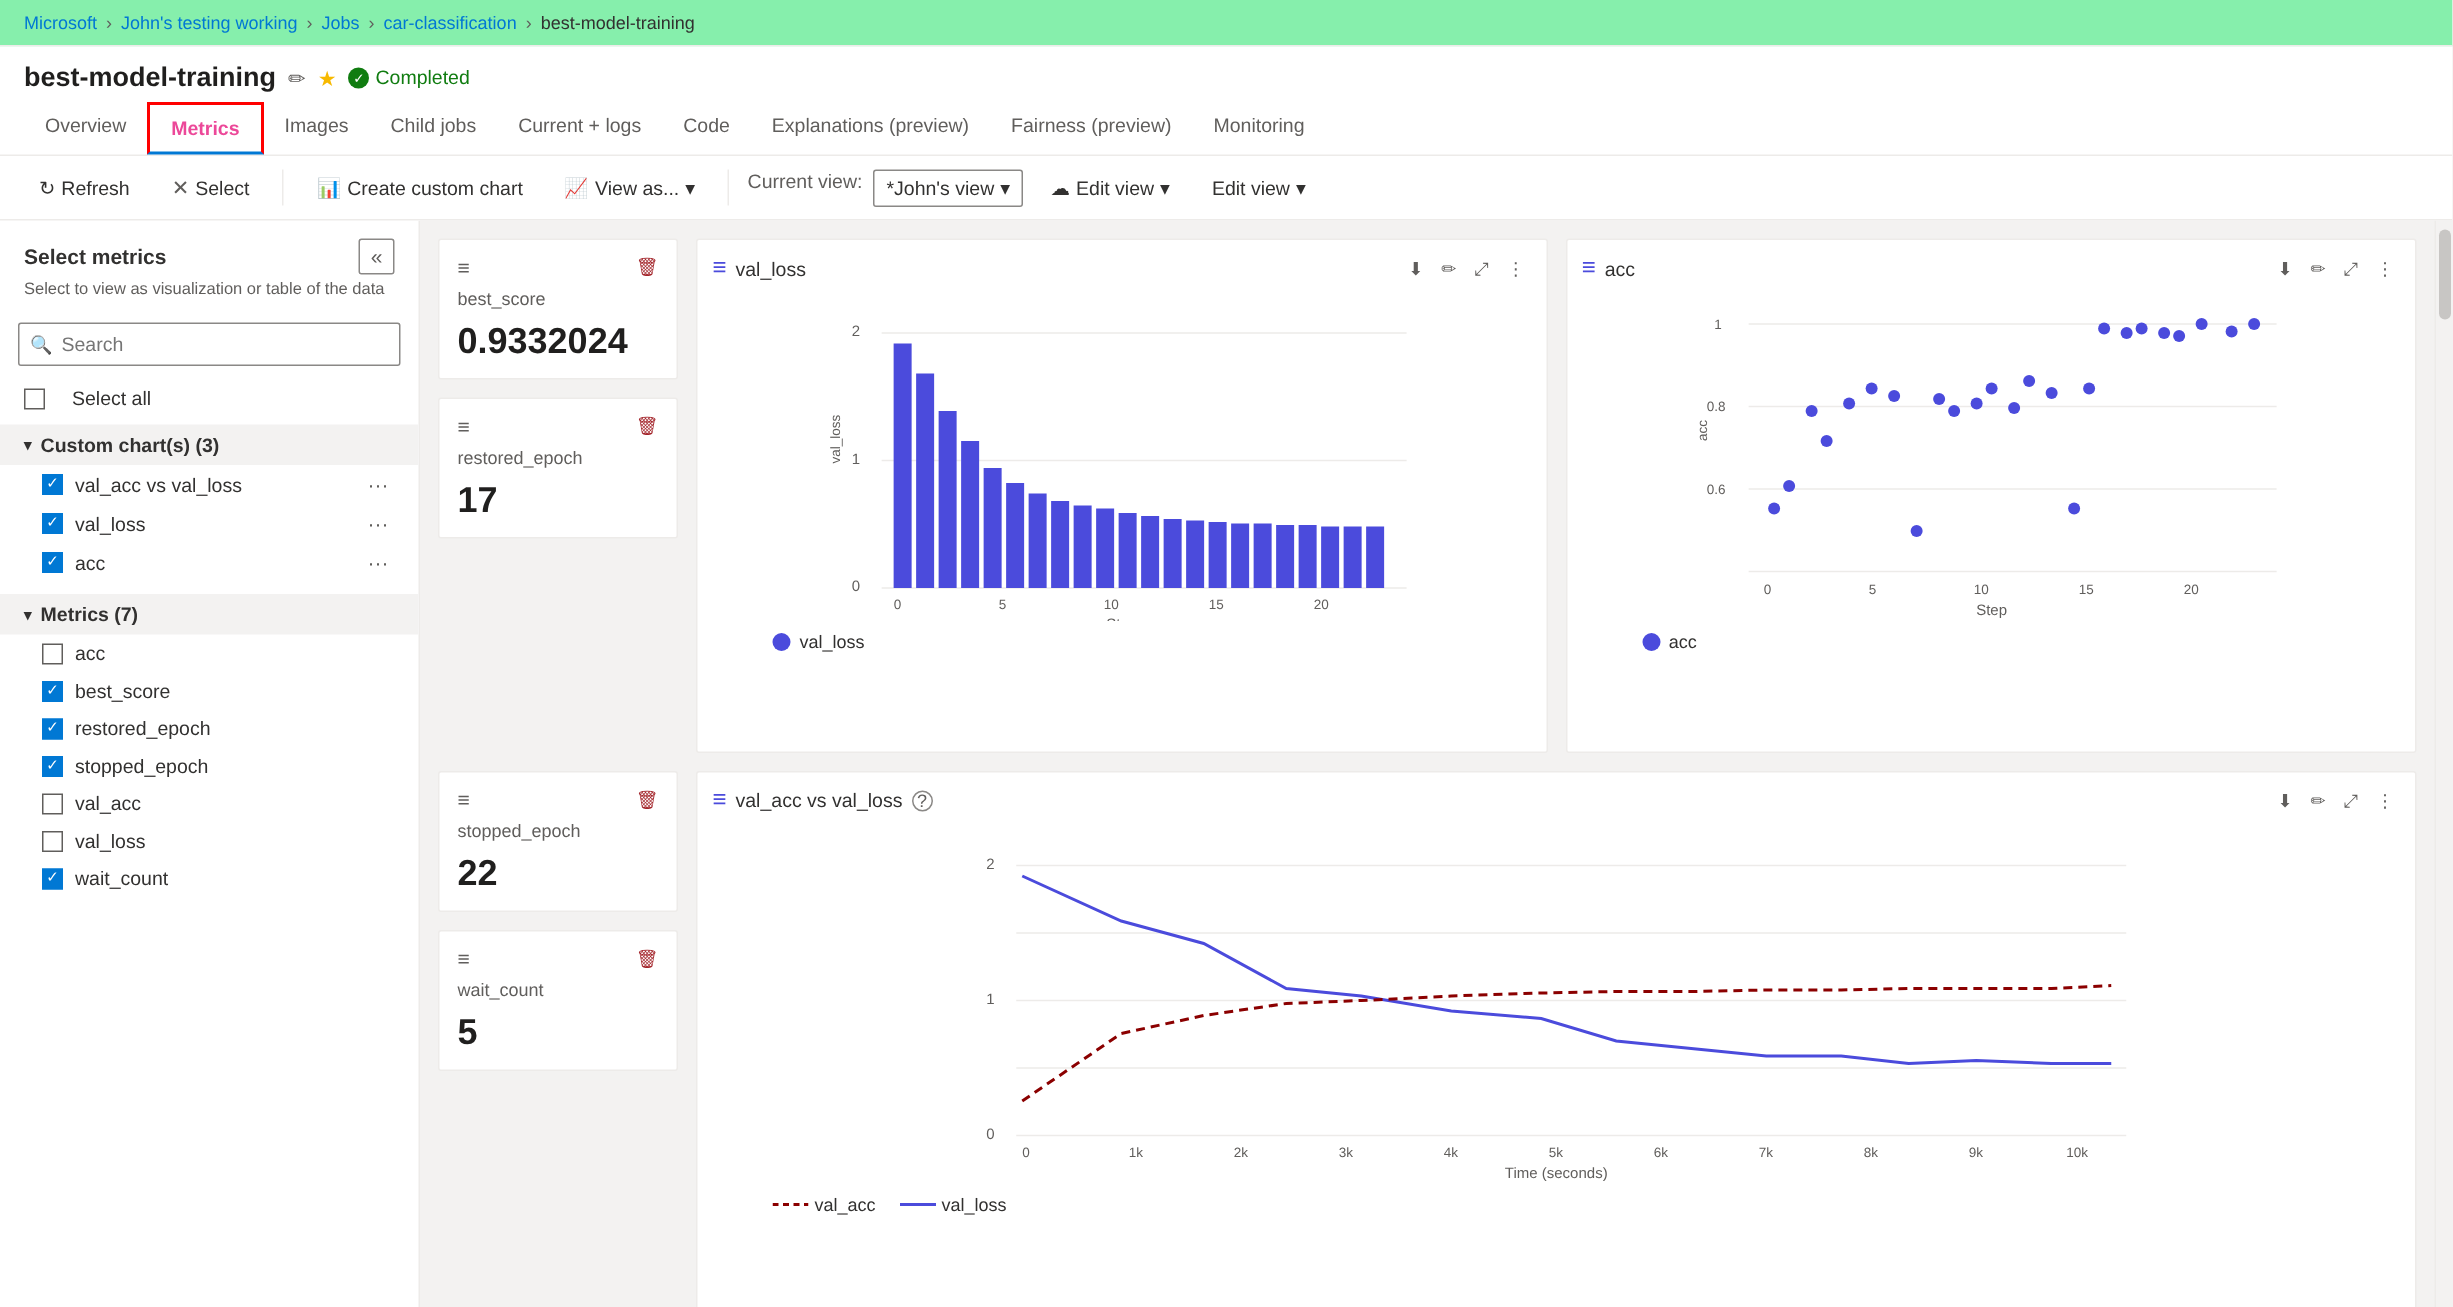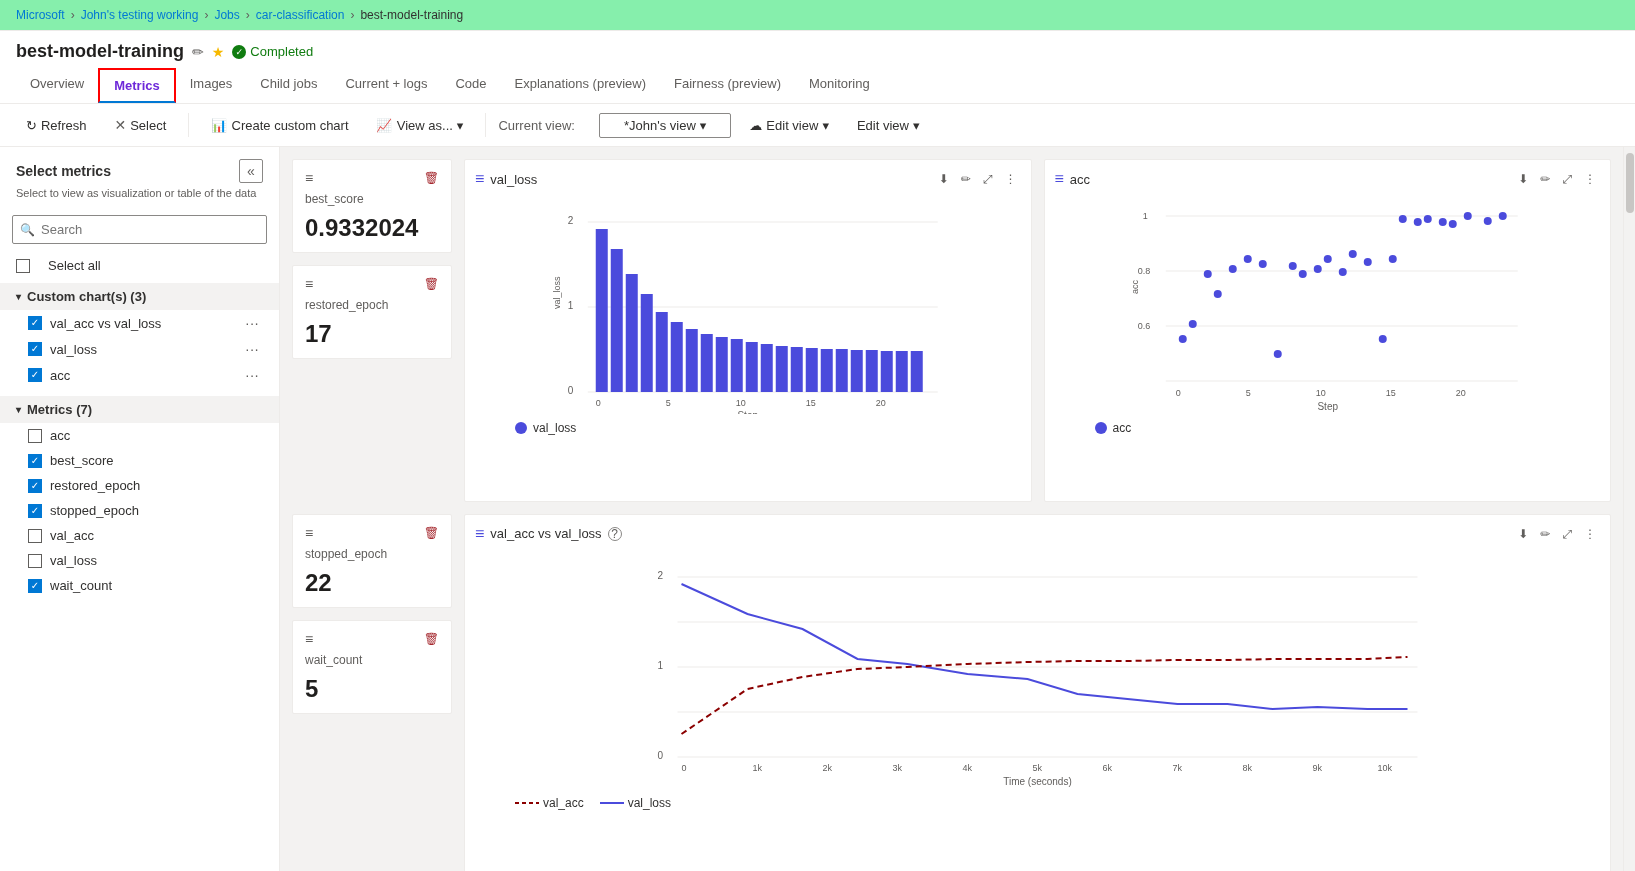--- a/index.html
+++ b/index.html
@@ -16,30 +16,30 @@
     .page-title { font-size: 18px; font-weight: 600; color: #201f1e; }
     .title-icon { cursor: pointer; color: #605e5c; font-size: 14px; }
     .star-icon { color: #f7b900; font-size: 14px; }
     .status-badge { display: flex; align-items: center; gap: 4px; color: #107c10; font-size: 13px; font-weight: 500; }
     .status-dot { width: 14px; height: 14px; background: #107c10; border-radius: 50%; display: flex; align-items: center; justify-content: center; }
     .status-dot::after { content: '✓'; color: white; font-size: 9px; }
 
     
     .tabs { display: flex; gap: 0; }
     .tab { padding: 8px 14px; cursor: pointer; font-size: 13px; color: #605e5c; border-bottom: 2px solid transparent; white-space: nowrap; }
-    .tab.active { color: #6d28d9; border-bottom: 2px solid #0078d4; font-weight: 600; }
+    .tab.active { color: #ec4899; border-bottom: 2px solid #0078d4; font-weight: 600; }
     .tab-outlined { border: 2px solid red; border-bottom: 2px solid #0078d4; }
 
     
     .toolbar { background: #fff; padding: 8px 16px; display: flex; align-items: center; gap: 8px; border-bottom: 1px solid #edebe9; }
     .toolbar-btn { display: flex; align-items: center; gap: 4px; padding: 5px 10px; cursor: pointer; border: none; background: transparent; font-size: 13px; color: #323130; border-radius: 2px; }
     .toolbar-separator { width: 1px; height: 24px; background: #edebe9; margin: 0 4px; }
-    .toolbar-group { display: flex; align-items: center; gap: 20px; }
+    .toolbar-group { display: flex; gap: 3px; }
     .current-view-label { font-size: 13px; color: #605e5c; margin-right: 4px; }
-    .view-selector { display: flex; align-items: center; gap: 4px; padding: 4px 24px; border: 1px solid #8a8886; border-radius: 2px; cursor: pointer; font-size: 13px; background: #fff; }
+    .view-selector { display: flex; align-items: center; gap: 4px; padding: 4px 8px; border: 1px solid #8a8886; border-radius: 2px; cursor: pointer; font-size: 13px; background: #fff; }
 
     
     .main-layout { display: flex; height: calc(100vh - 130px); overflow: hidden; }
 
     
     .sidebar { width: 280px; background: #fff; border-right: 1px solid #edebe9; display: flex; flex-direction: column; overflow-y: auto; }
     .sidebar-header { display: flex; justify-content: space-between; align-items: center; padding: 12px 16px 4px; }
     .sidebar-title { font-size: 14px; font-weight: 600; text-align: center; }
     .sidebar-subtitle { font-size: 11px; color: #605e5c; padding: 0 16px 8px; }
     .sidebar-search { margin: 8px 12px; position: relative; }

